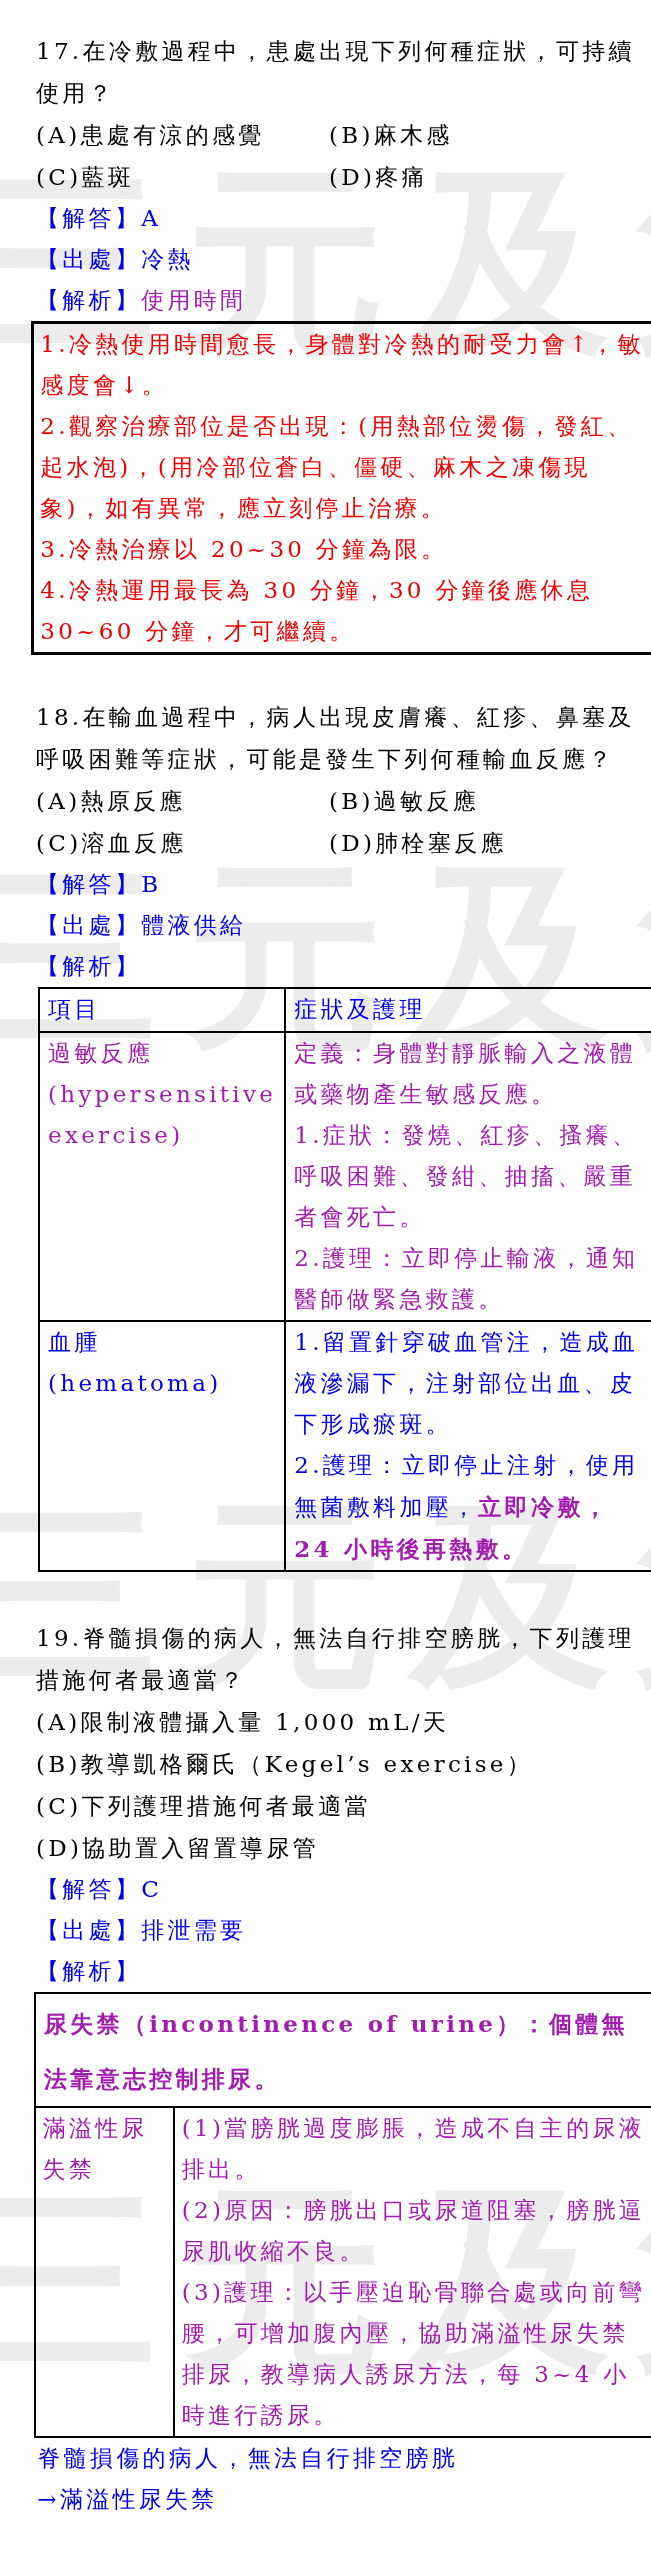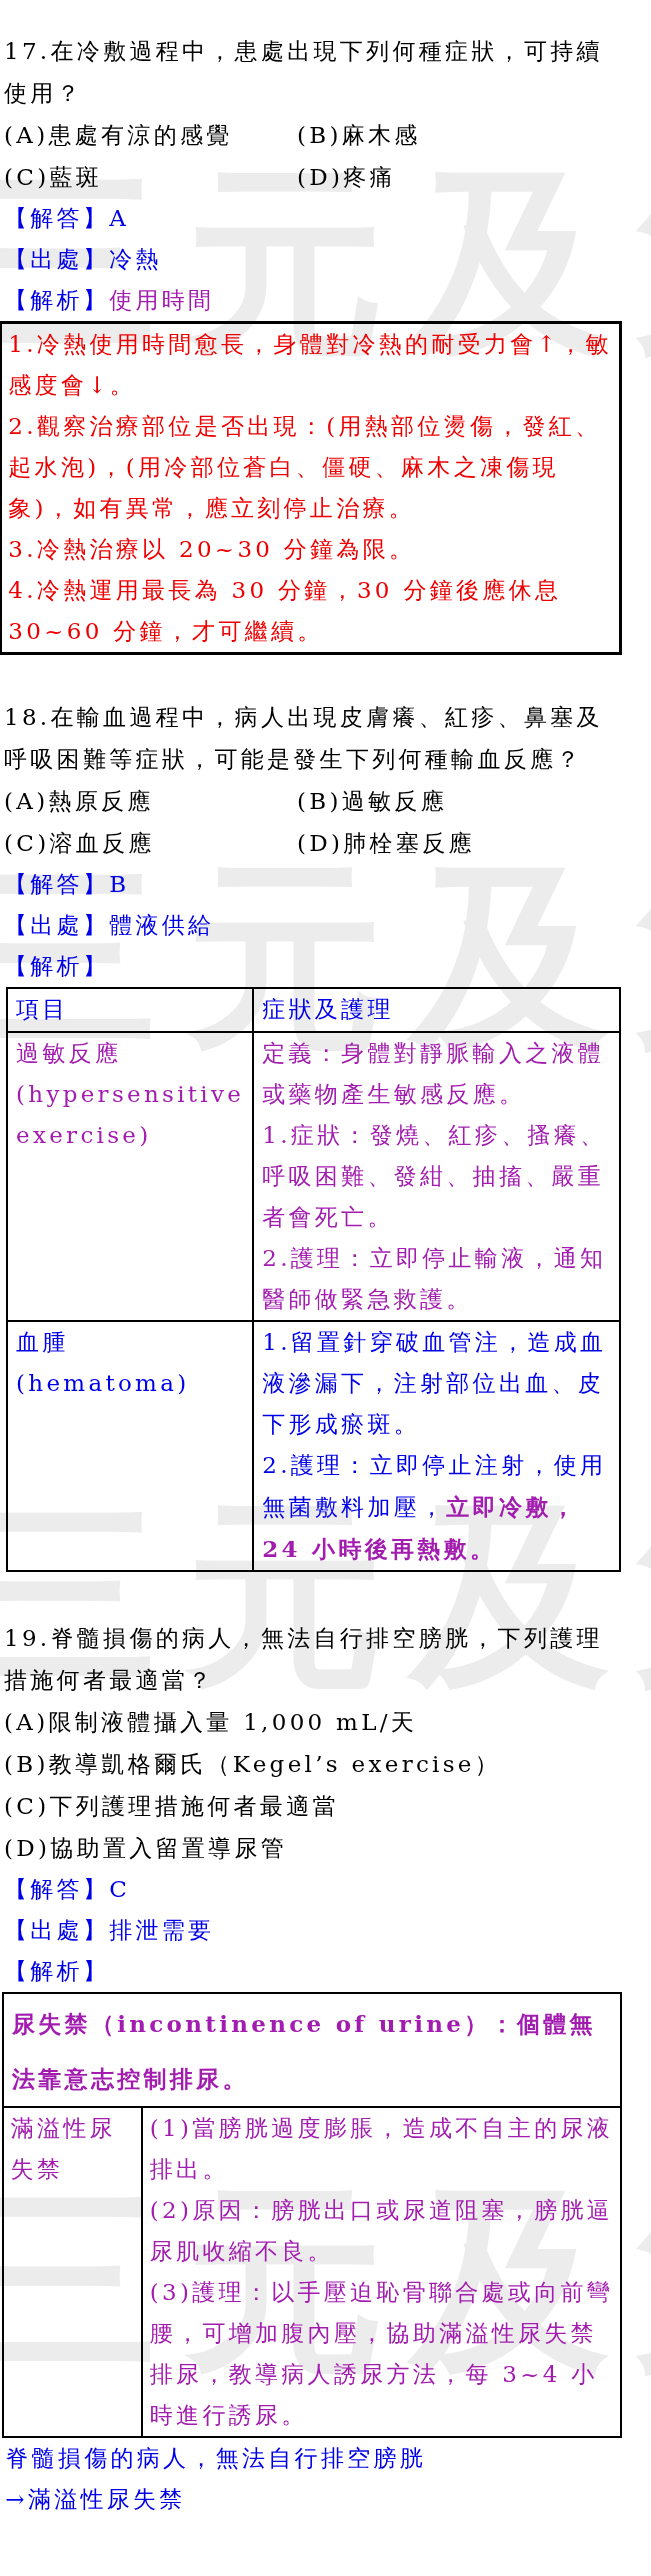--- a/index.html
+++ b/index.html
@@ -9,21 +9,21 @@
   }
   .wm{
     position:absolute;left:-40px;z-index:0;
     font-family:"DejaVu Sans","Liberation Sans",sans-serif;
     font-weight:bold;font-size:199px;line-height:199px;
     color:#ececec;letter-spacing:26.6px;white-space:nowrap;
   }
   #wm-a{top:163px;} #wm-b{top:858px;} #wm-c{top:1496px;} #wm-d{top:2181px;}
   .content{
     position:relative;z-index:1;
-    padding:30px 0 0 4px;
+    padding:30px 0 0 36px;
     font-size:23px;letter-spacing:3.3px;color:#000;
   }
   p{margin:0;}
   .stem{width:609px;line-height:42px;}
   .opt-row{display:flex;width:618px;line-height:42px;gap:20px;}
   .opt-row .col1{width:273px;}
   .opt-line{line-height:42px;}
   .ans-line{line-height:41px;}
   .blue{color:#0000e8;}
   .red{color:#a21caf;}

